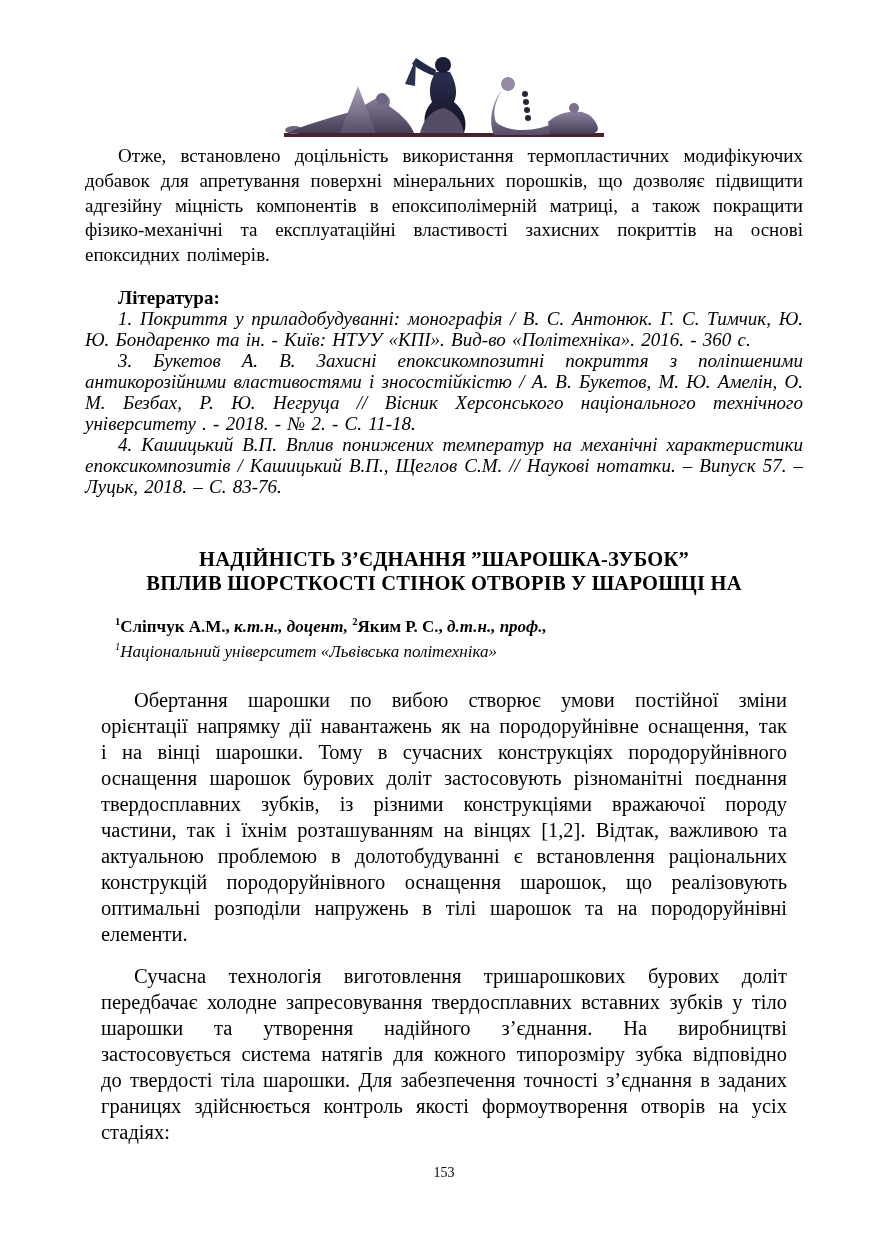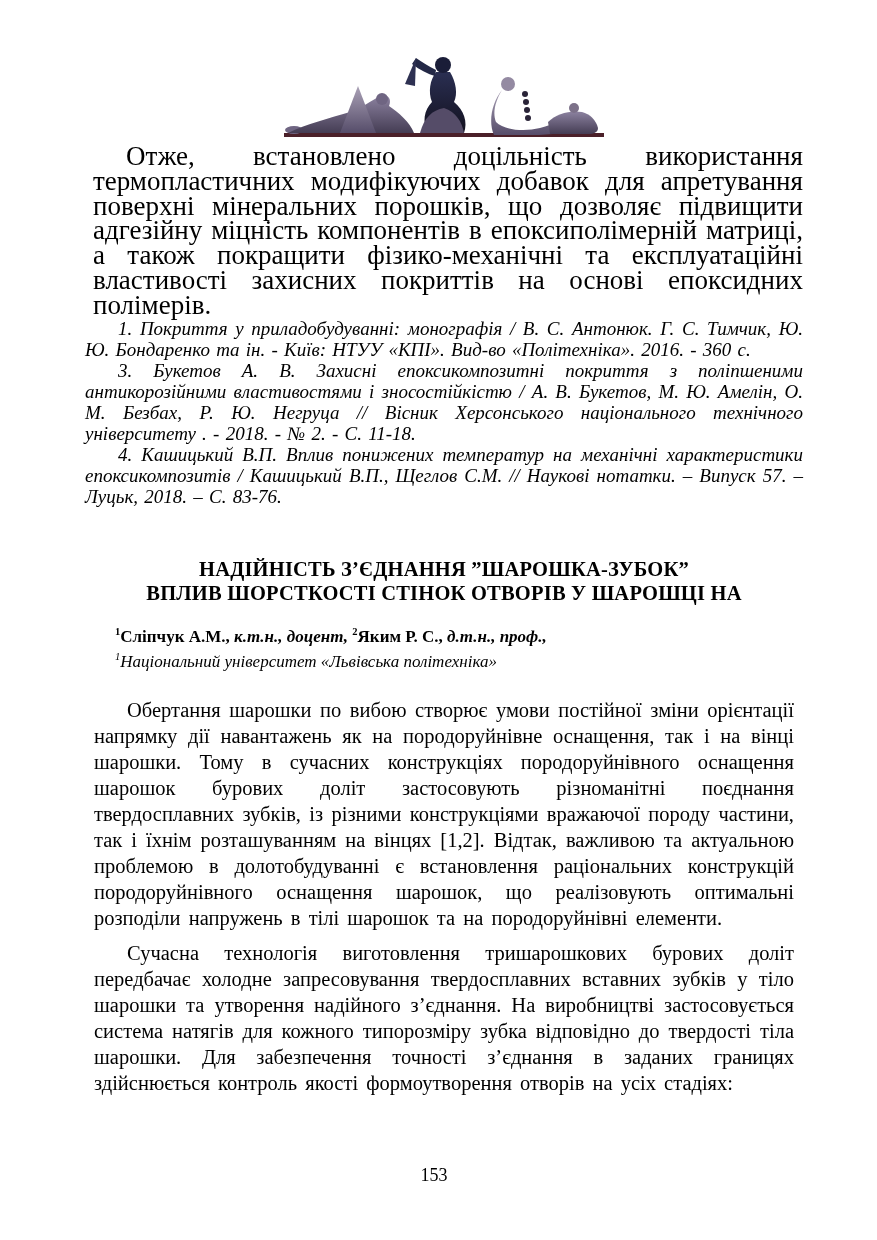--- a/index.html
+++ b/index.html
@@ -7,22 +7,22 @@
     position:relative;
     width:877px;height:1240px;
     background:#ffffff;
     font-family:"Liberation Serif","DejaVu Serif",serif;
     color:#000;
     overflow:hidden;
   }
   .content{position:absolute;left:85px;top:0;width:718px;}
   .figure-wrap{margin:52px 0 0 0;height:86px;text-align:center;}
   .intro{
-    margin:6px 0 0 8px;
-    font-size:27px;line-height:24.8px;
+    margin:6px 0 0 0;
+    font-size:19px;line-height:24.8px;
     text-align:justify;text-indent:33px;word-spacing:2px;
   }
   .lit-heading{
     margin:20px 0 0 33px;
     font-size:19px;line-height:20px;font-weight:bold;
   }
   .ref{
     margin:0;
     font-size:19px;line-height:21px;
     font-style:italic;
@@ -33,28 +33,28 @@
     margin:50px 6px 0 6px;
     font-size:20.5px;line-height:24px;font-weight:bold;
     text-align:center;letter-spacing:0.2px;
   }
   .authors-block{margin:19px 0 0 30px;font-size:17px;line-height:25px;}
   .authors-line{font-weight:bold;}
   .bi{font-style:italic;font-weight:bold;}
   .affil{font-style:italic;}
   sup{font-size:0.62em;line-height:0;vertical-align:super;}
   .body-par{
-    margin:9px;
+    margin:16px;
     font-size:20.5px;line-height:26px;
     text-align:justify;text-indent:33px;word-spacing:3px;
   }
   .body-par.first{margin-top:23px;}
   .page-number{
-    position:absolute;left:75px;top:1165px;width:718px;
-    text-align:center;font-size:18px;
+    position:absolute;left:85px;top:1165px;width:718px;
+    text-align:center;font-size:14px;
   }
 </style>
 </head>
 <body>
 
 <div class="page">
   <div class="content">
 
     <div class="figure-wrap">
       <svg width="332" height="86" viewBox="0 0 332 86" aria-hidden="true">
@@ -88,20 +88,21 @@
         <circle cx="248" cy="50" r="3" fill="#2a2438"></circle>
         <circle cx="249" cy="58" r="3" fill="#2a2438"></circle>
         <circle cx="250" cy="66" r="3" fill="#2a2438"></circle>
         <path d="M270,70 C278,62 292,58 304,60 C312,62 318,68 320,76 C320,80 316,82 310,82 L272,82 Z" fill="url(#gMid)"></path>
         <circle cx="296" cy="56" r="5" fill="#7c7189"></circle>
       </svg>
     </div>
 
     <p class="intro">Отже, встановлено доцільність використання термопластичних модифікуючих добавок для апретування поверхні мінеральних порошків, що дозволяє підвищити адгезійну міцність компонентів в епоксиполімерній матриці, а також покращити фізико-механічні та експлуатаційні властивості захисних покриттів на основі епоксидних полімерів.</p>
 
+    <div class="lit-heading">Література:</div>
 
     <p class="ref">1. Покриття у приладобудуванні: монографія / В. С. Антонюк. Г. С. Тимчик, Ю. Ю. Бондаренко та ін. - Київ: НТУУ «КПІ». Вид-во «Політехніка». 2016. - 360 с.</p>
     <p class="ref">3. Букетов А. В. Захисні епоксикомпозитні покриття з поліпшеними антикорозійними властивостями і зносостійкістю / А. В. Букетов, М. Ю. Амелін, О. М. Безбах, Р. Ю. Негруца // Вісник Херсонського національного технічного університету . - 2018. - № 2. - С. 11-18.</p>
     <p class="ref">4. Кашицький В.П. Вплив понижених температур на механічні характеристики епоксикомпозитів / Кашицький В.П., Щеглов С.М. // Наукові нотатки. – Випуск 57. – Луцьк, 2018. – С. 83-76.</p>
 
     <div class="title">
       <div>НАДІЙНІСТЬ З’ЄДНАННЯ ”ШАРОШКА-ЗУБОК”</div>
       <div>ВПЛИВ ШОРСТКОСТІ СТІНОК ОТВОРІВ У ШАРОШЦІ НА</div>
     </div>
 

